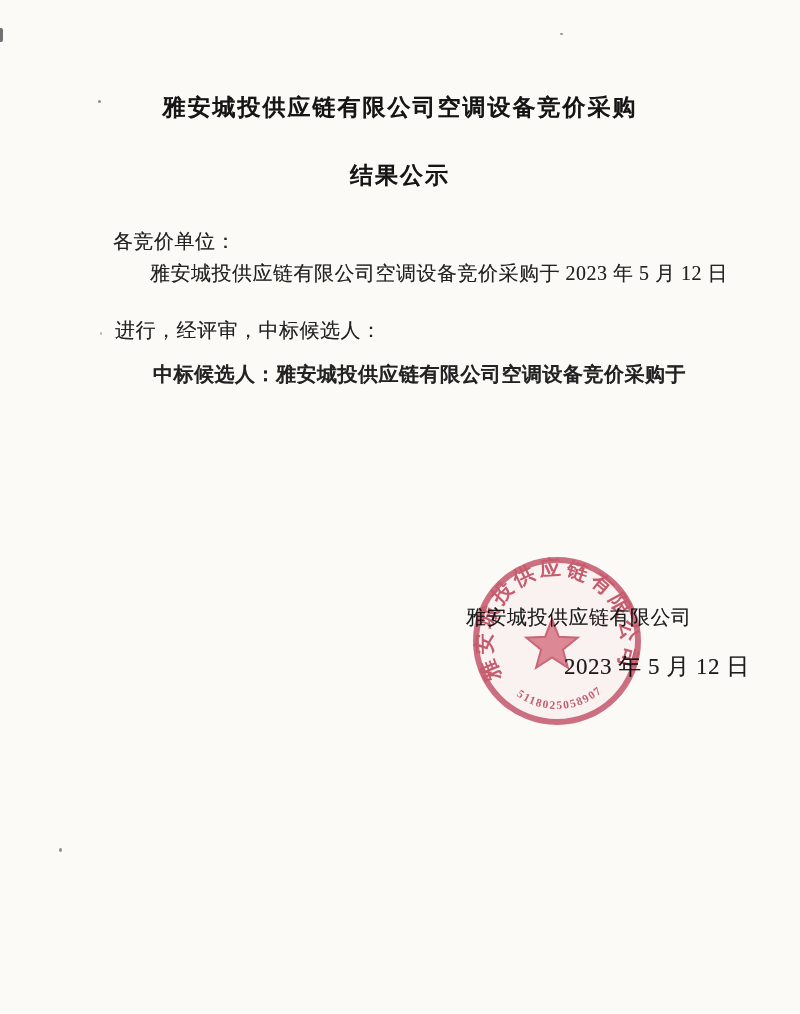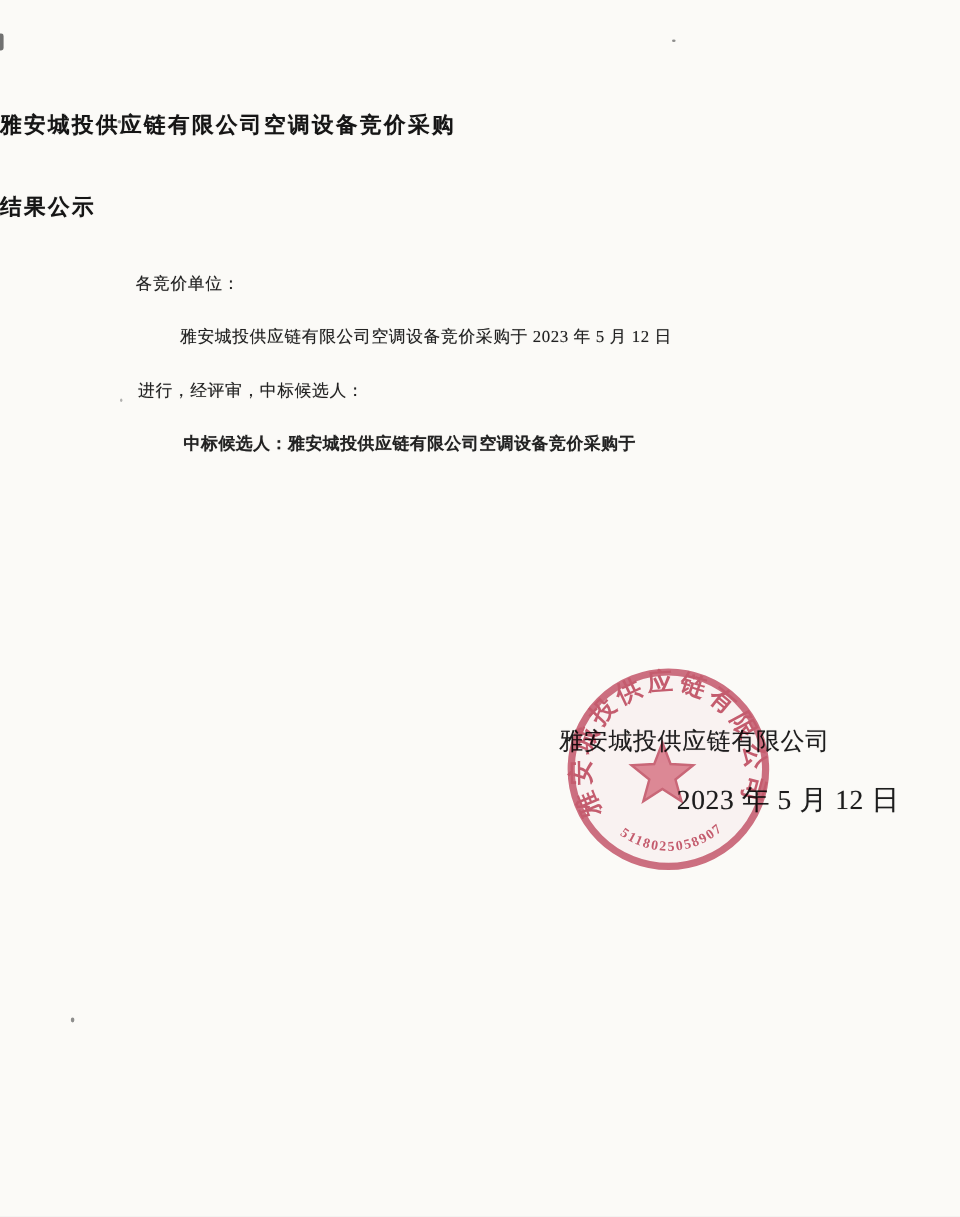--- a/index.html
+++ b/index.html
@@ -12,42 +12,42 @@
     overflow: hidden;
     font-family: "Liberation Serif", serif;
     color: #1f1f1f;
   }
   
   .page * { -webkit-font-smoothing: antialiased; }
 
   .title-line {
     position: absolute;
     left: 0; width: 100%;
-    text-align: left;
+    text-align: center;
     font-family: "Liberation Sans", sans-serif;
     font-weight: 700;
-    font-size: 18px;
+    font-size: 23px;
     letter-spacing: 2px;
     color: #151515;
     text-shadow: 0 0 0.6px rgba(20,20,20,0.45);
     white-space: nowrap;
   }
   .title-1 { top: 92px; }
   .title-2 { top: 160px; }
 
   .body-line {
     position: absolute;
-    font-size: 14px;
+    font-size: 20px;
     letter-spacing: 0.5px;
     white-space: nowrap;
     color: #222;
     text-shadow: 0 0 0.6px rgba(30,30,30,0.45);
   }
   .bl-0 { left: 113px; top: 228px; }
-  .bl-1 { left: 150px; top: 272px; }
+  .bl-1 { left: 150px; top: 260px; }
   .bl-2 { left: 115px; top: 317px; }
   .bl-3 { left: 153px; top: 361px; font-weight: 600; }
   .bl-4 { left: 151px; top: 406px; }
   .bl-5 { left: 112px; top: 449px; }
 
   .sig-company {
     position: absolute;
     left: 466px; top: 604px;
     font-size: 20px;
     letter-spacing: 0.5px;

